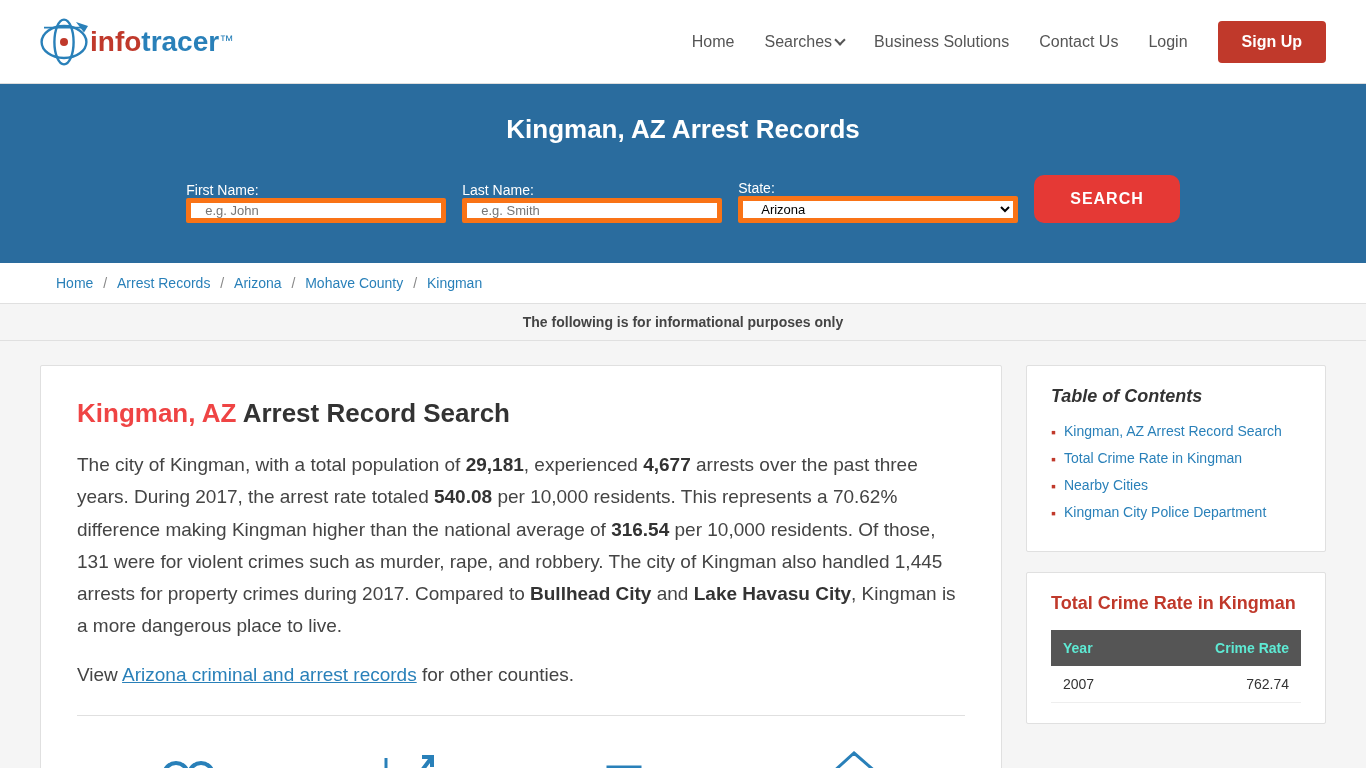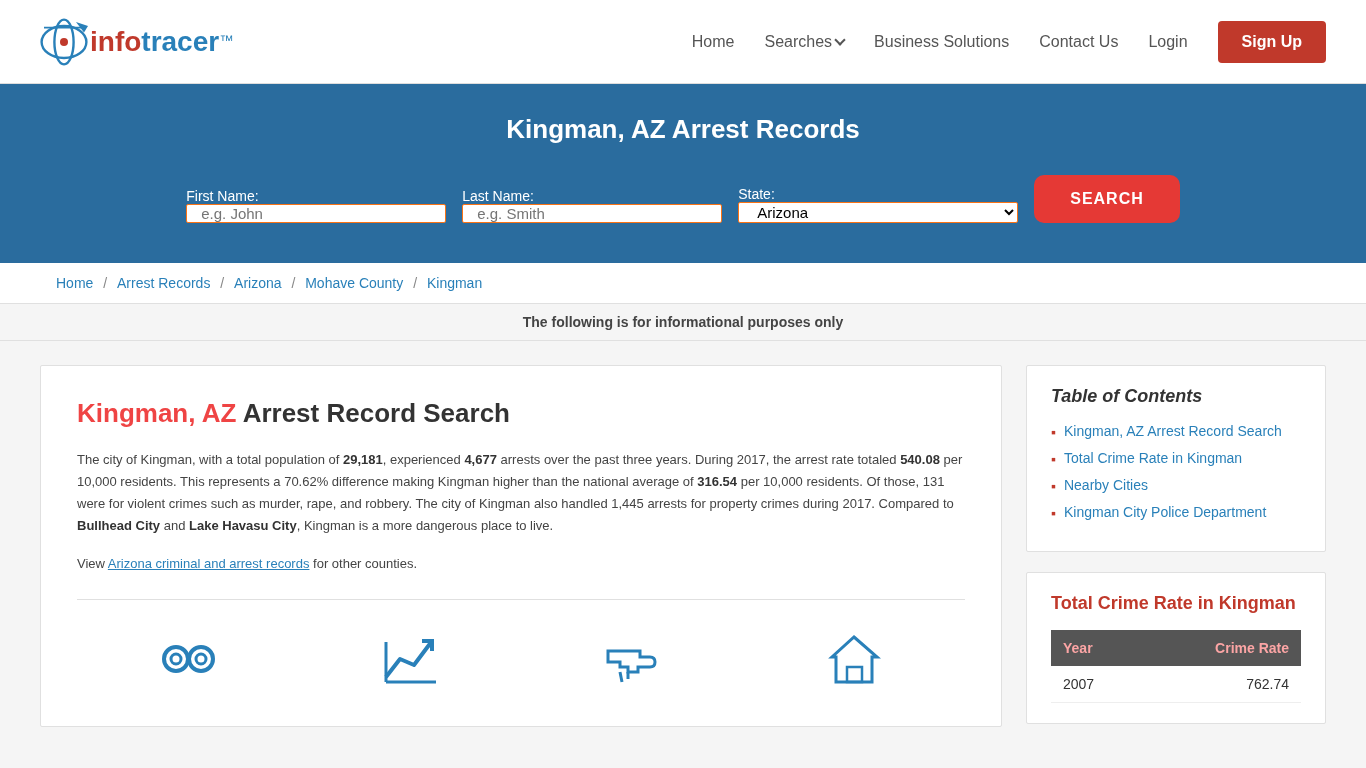--- a/index.html
+++ b/index.html
@@ -80,22 +80,22 @@
       display: flex;
       flex-direction: column;
       align-items: flex-start;
     }
     .form-group label {
       color: #fff;
       font-size: 14px;
     }
     .form-group input, .form-group select {
       padding: 0 14px;
-      font-size: 15px;
-      border: 1px solid #f97316;
+      font-size: 13px;
+      border: 5px solid #f97316;
       border-radius: 2px;
       outline: none;
     }
     .form-group input { width: 260px; }
     .form-group select { width: 280px; background: #fff; }
     .btn-search {
       background: #e53935;
       color: #fff;
       border: none;
       padding: 13px 36px;
@@ -151,21 +151,21 @@
     .content h2 {
       font-size: 26px;
       font-weight: bold;
       color: #333;
       margin-bottom: 20px;
     }
     .content h2 .city-name {
       color: #ef4444;
     }
     .content p {
-      font-size: 13px;
+      font-size: 19px;
       line-height: 1.7;
       color: #444;
       margin-bottom: 16px;
     }
     .content p strong { color: #333; }
     .content a {
       color: #2980b9;
       text-decoration: underline;
     }
 
@@ -245,21 +245,21 @@
       font-weight: bold;
       color: #c0392b;
       margin-bottom: 16px;
     }
     .crime-table {
       width: 100%;
       border-collapse: collapse;
     }
     .crime-table thead tr {
       background: #555;
-      color: #fca5a5;
+      color: #5eead4;
     }
     .crime-table thead th {
       padding: 10px 12px;
       font-size: 14px;
       text-align: left;
     }
     .crime-table thead th:last-child {
       text-align: right;
     }
     .crime-table tbody tr {

